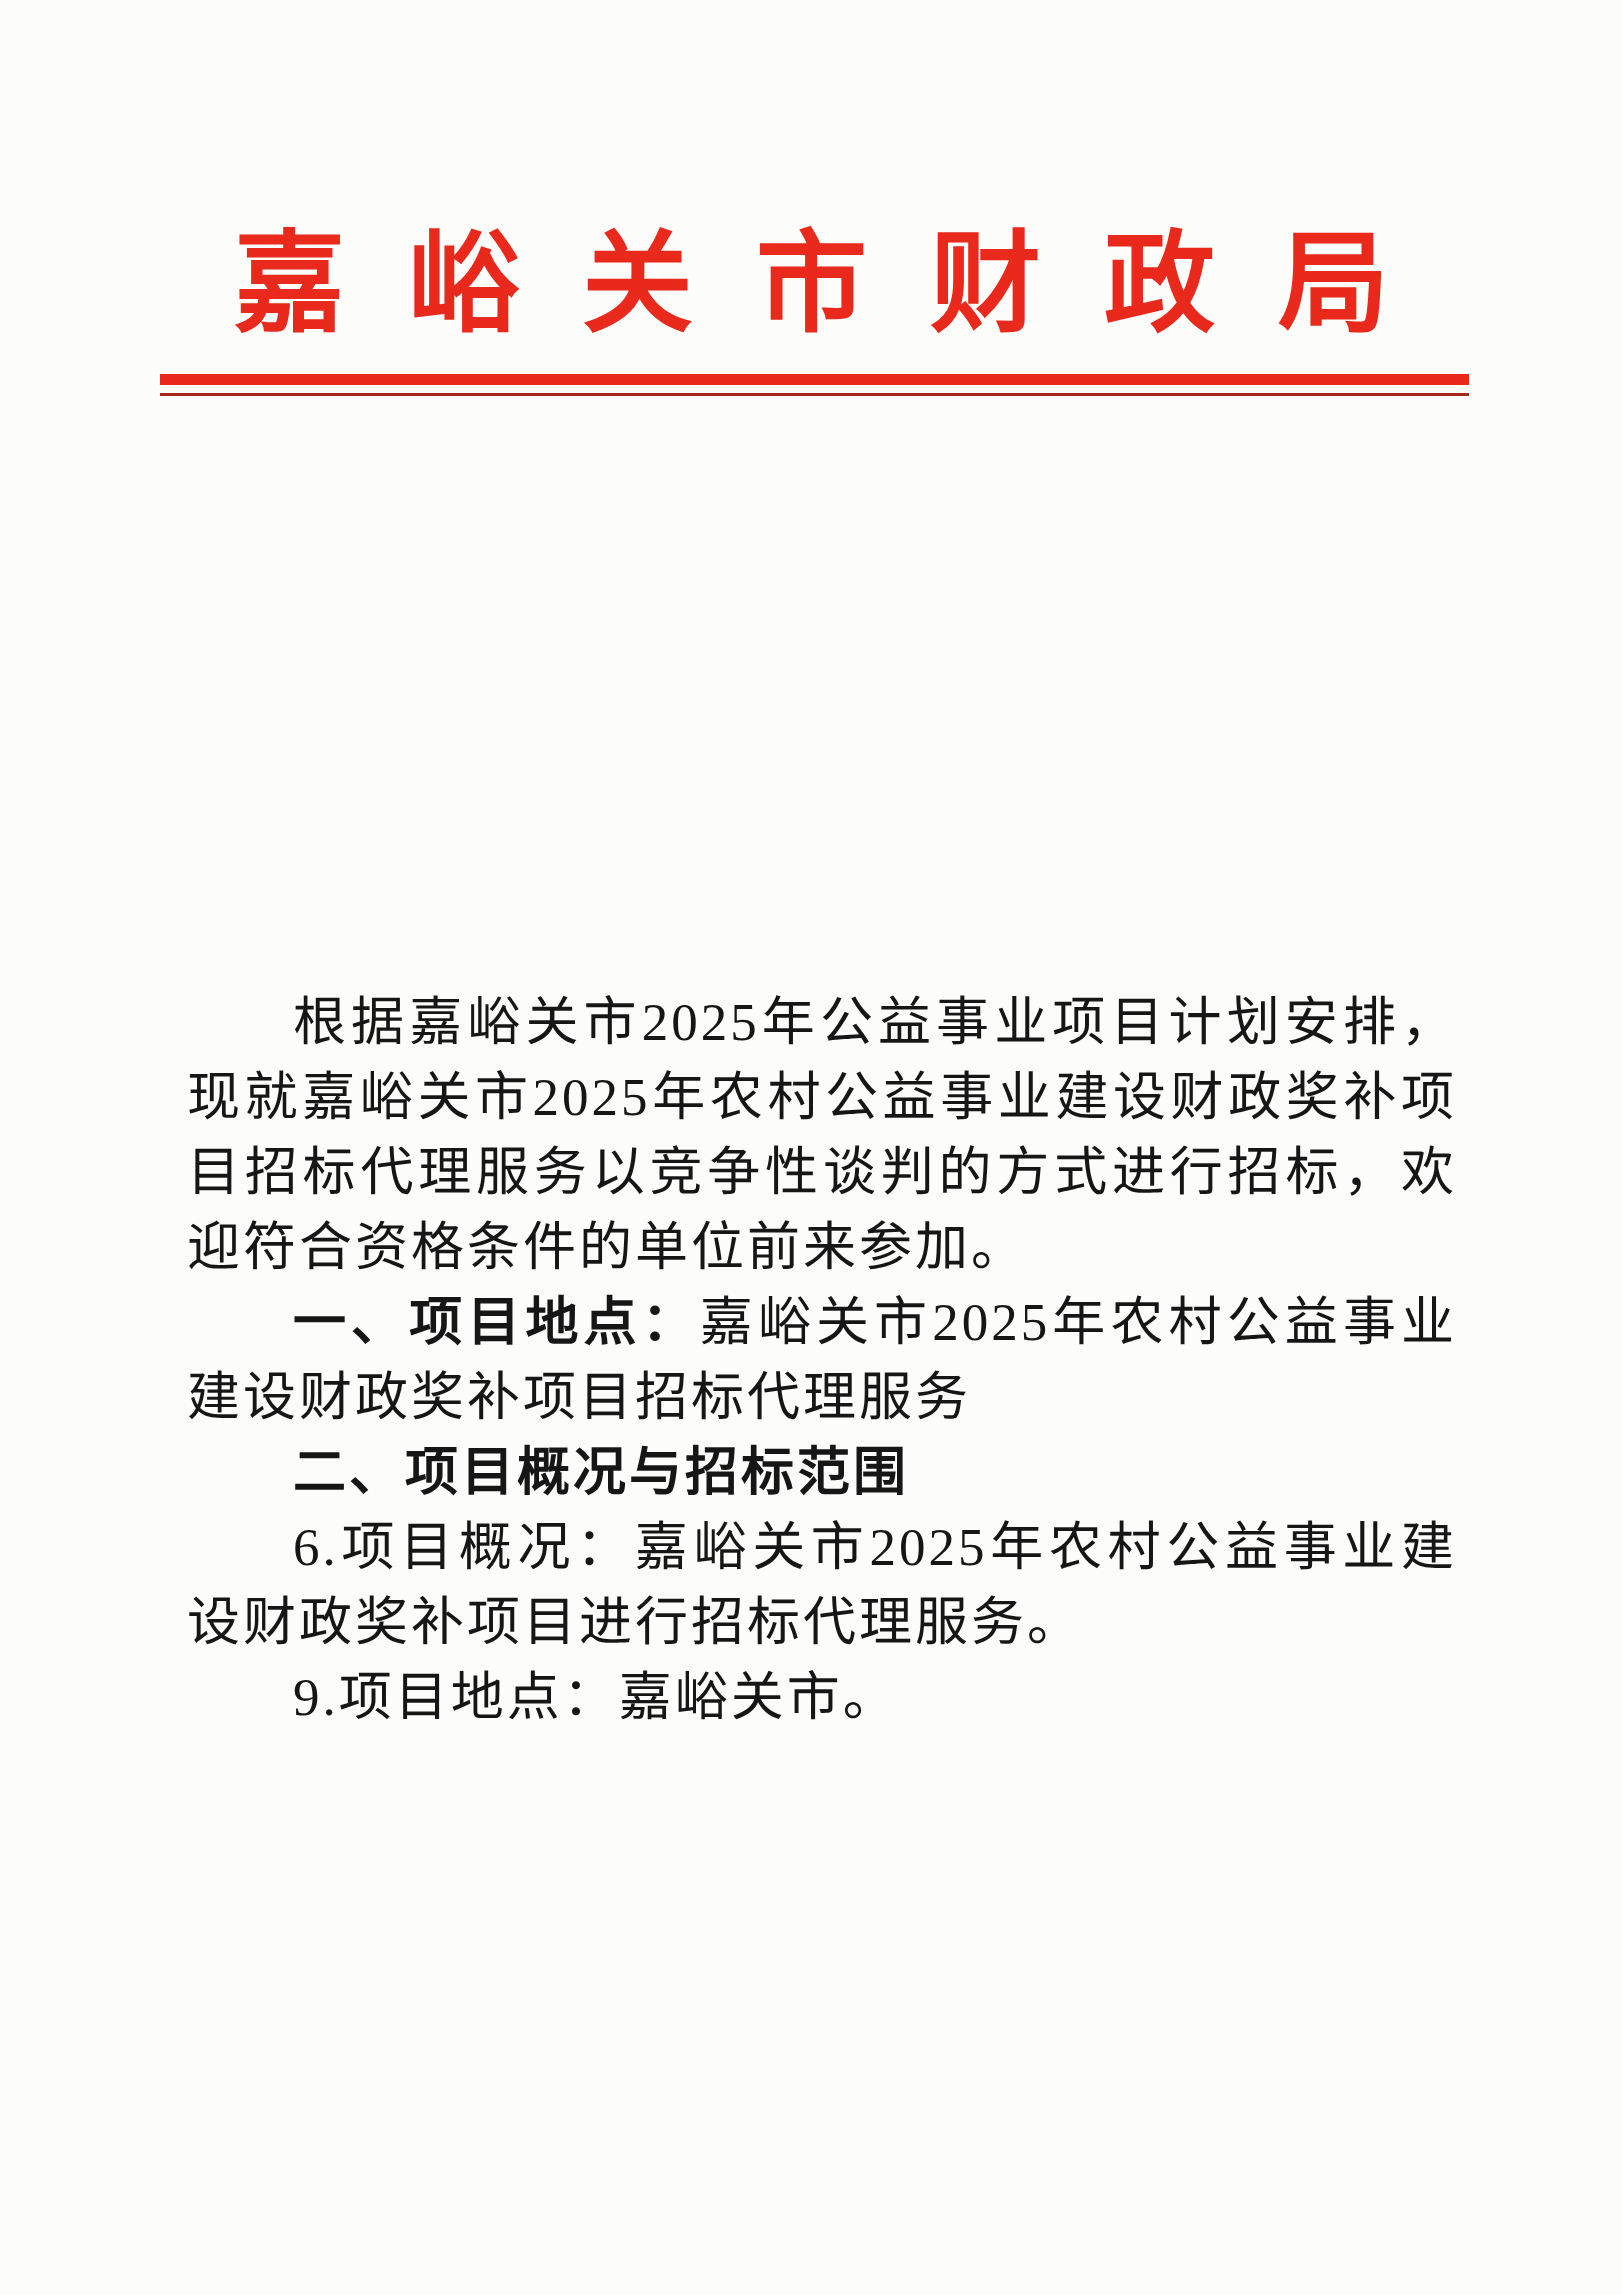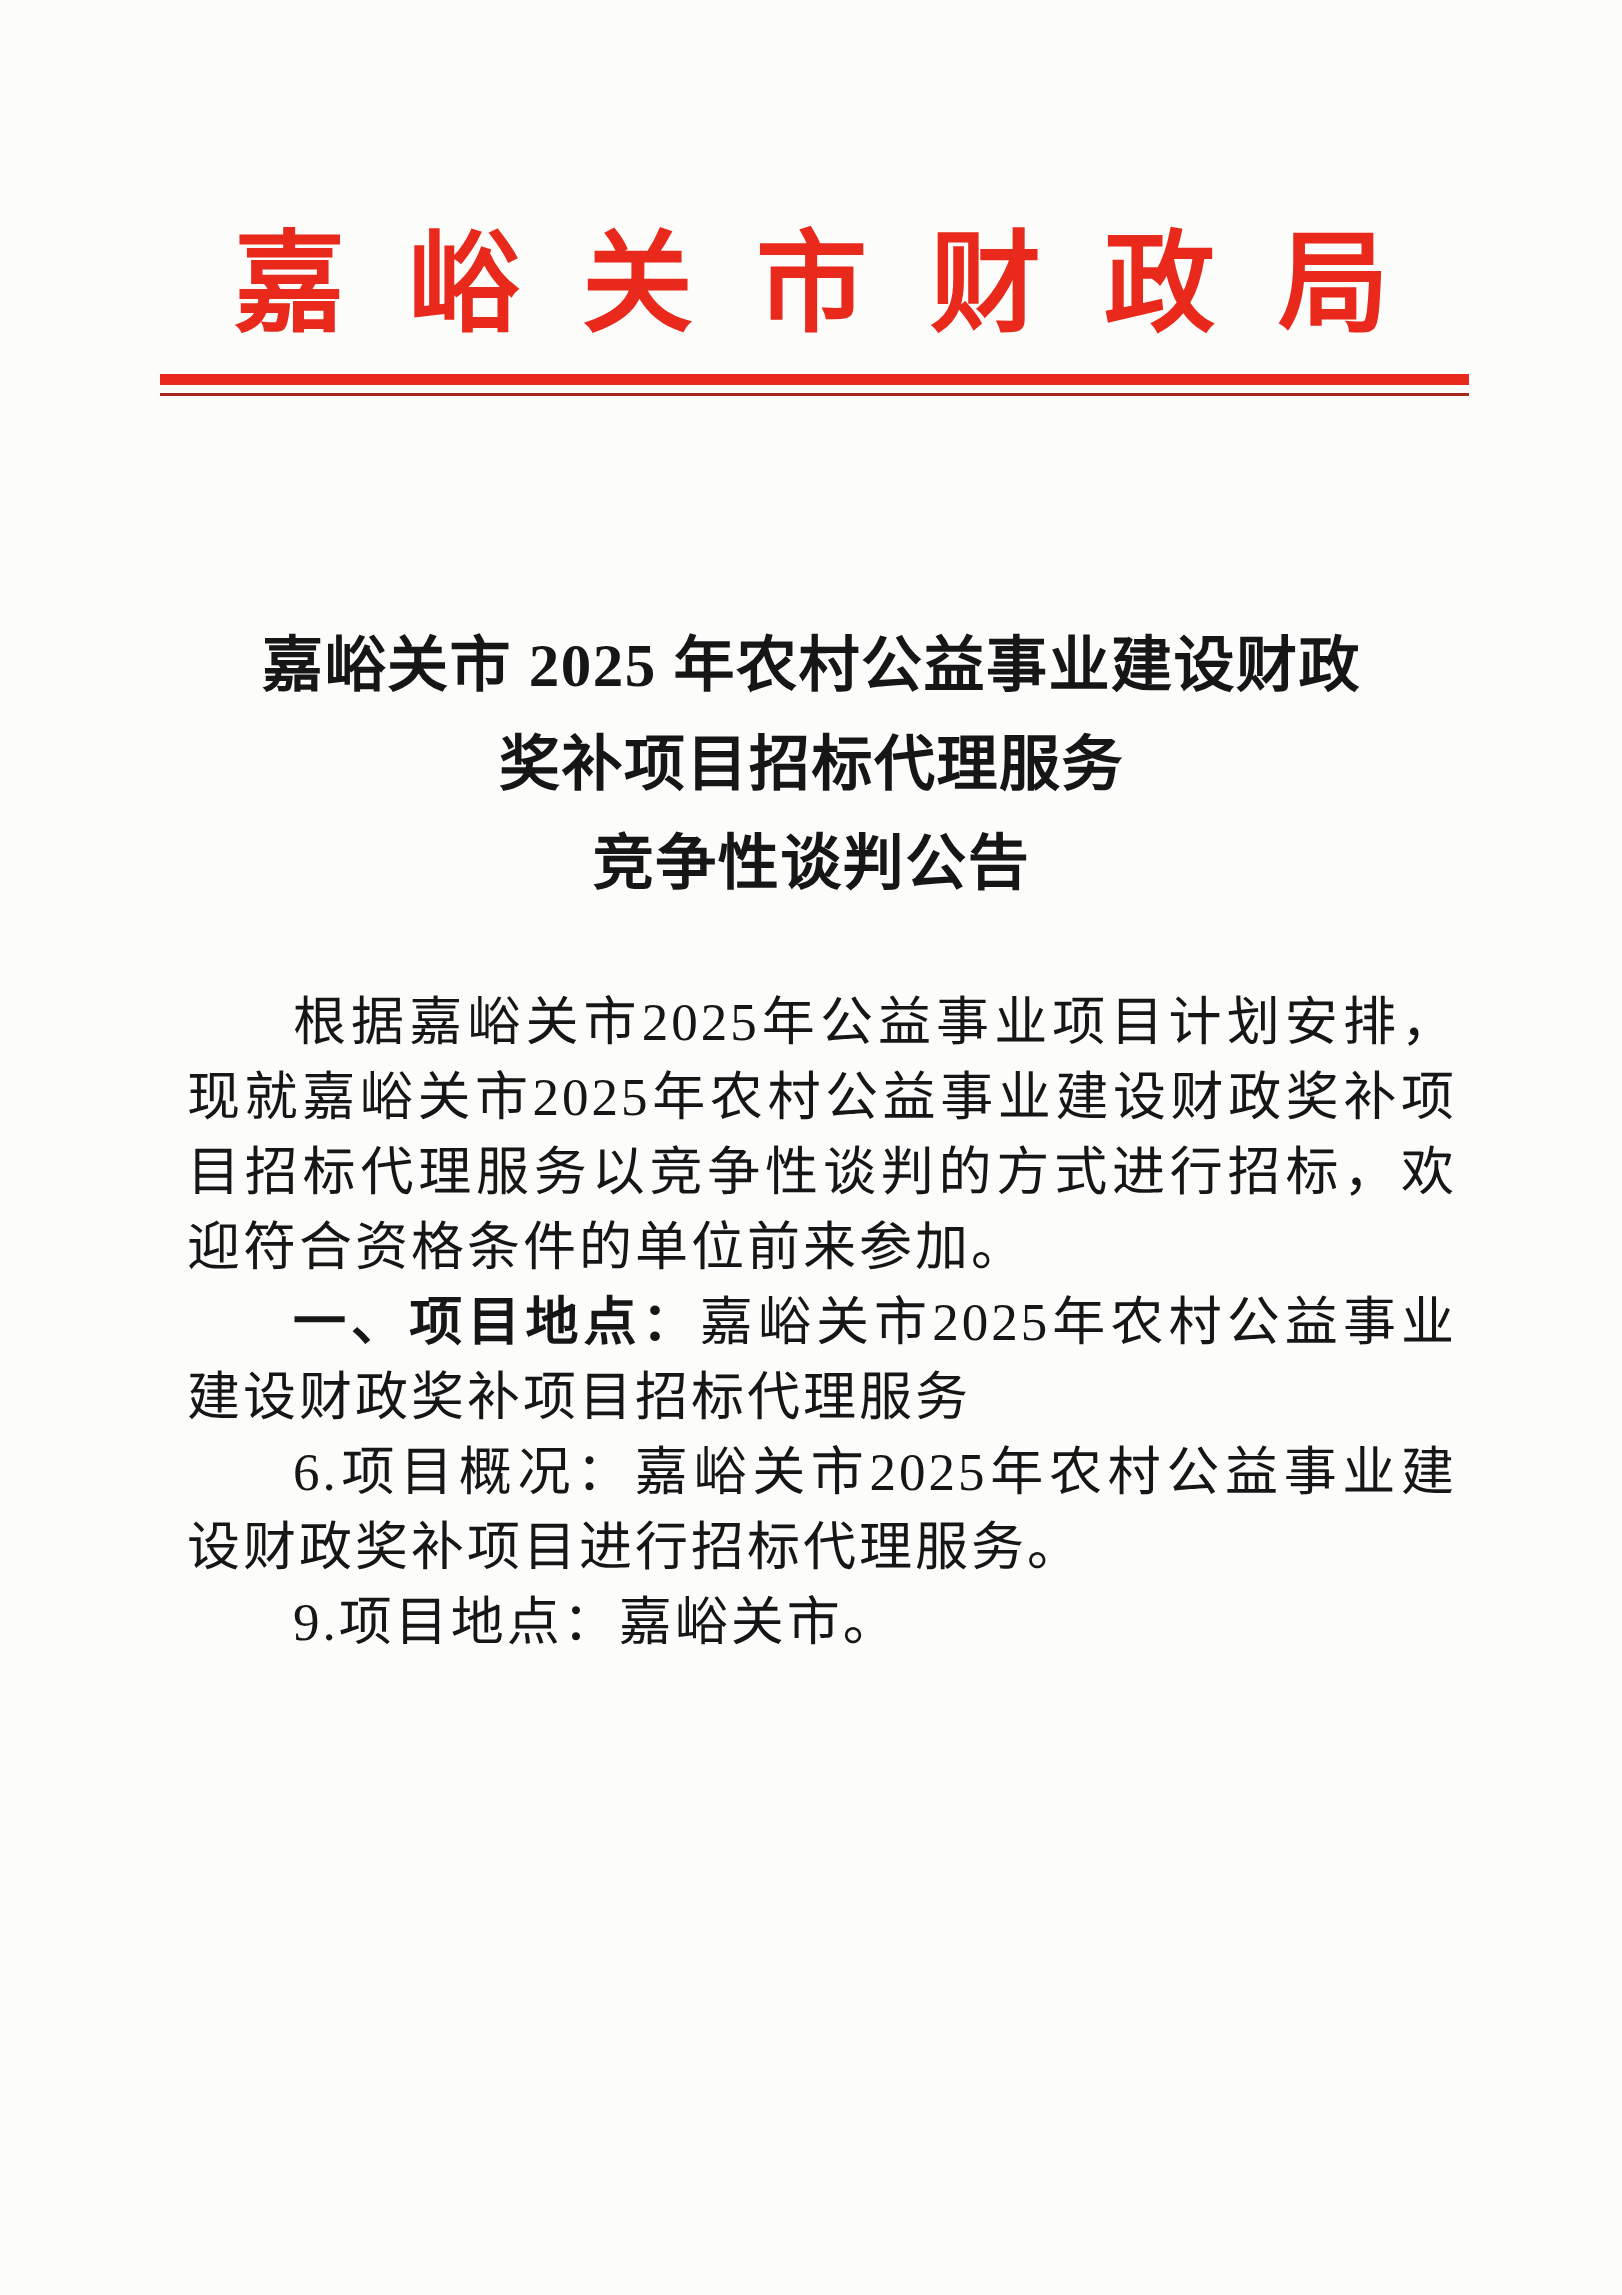--- a/index.html
+++ b/index.html
@@ -100,31 +100,27 @@
 <div class="page">
 
   <header>
     <div class="letterhead-org">
       <span class="spaced">嘉峪关市财政局</span>
     </div>
     <div class="rule rule-thick"></div>
     <div class="rule rule-thin"></div>
   </header>
 
-  <h1 class="doc-title">
-    <span class="t-line">嘉峪关市 2025 年农村公益事业建设财政</span>
-    <span class="t-line">奖补项目招标代理服务</span>
-    <span class="t-line">竞争性谈判公告</span>
-  </h1>
 
   <main class="body-text">
     <p class="para">根据嘉峪关市2025年公益事业项目计划安排，现就嘉峪关市2025年农村公益事业建设财政奖补项目招标代理服务以竞争性谈判的方式进行招标，欢迎符合资格条件的单位前来参加。</p>
 
     <p class="para"><span class="lbl">一、项目地点：</span><span>嘉峪关市2025年农村公益事业建设财政奖补项目招标代理服务</span></p>
 
+    <p class="para bold">二、项目概况与招标范围</p>
 
     <p class="para">6.项目概况：嘉峪关市2025年农村公益事业建设财政奖补项目进行招标代理服务。</p>
 
     <p class="para">9.项目地点：嘉峪关市。</p>
 
 
   </main>
 
   <footer>
     <div class="footer-rule footer-rule-thin"></div>

